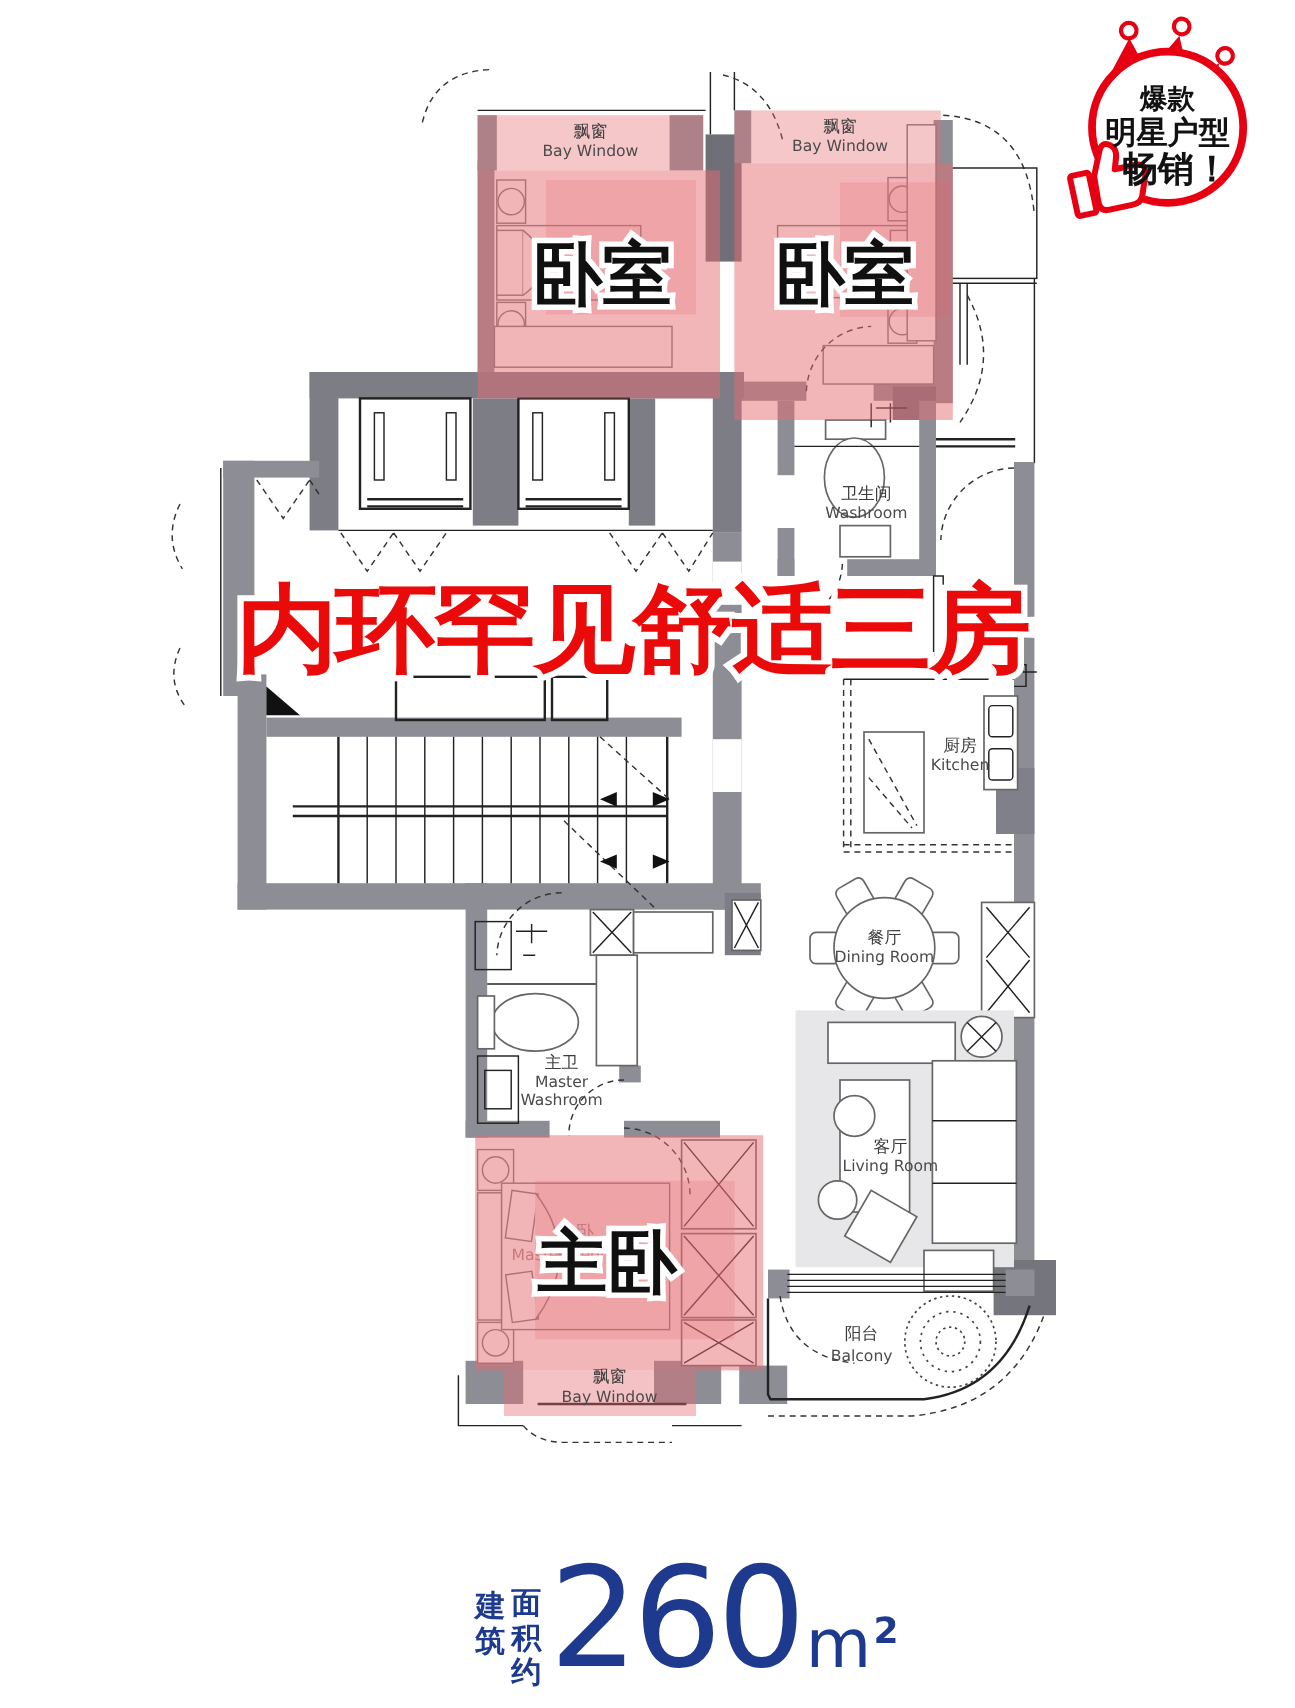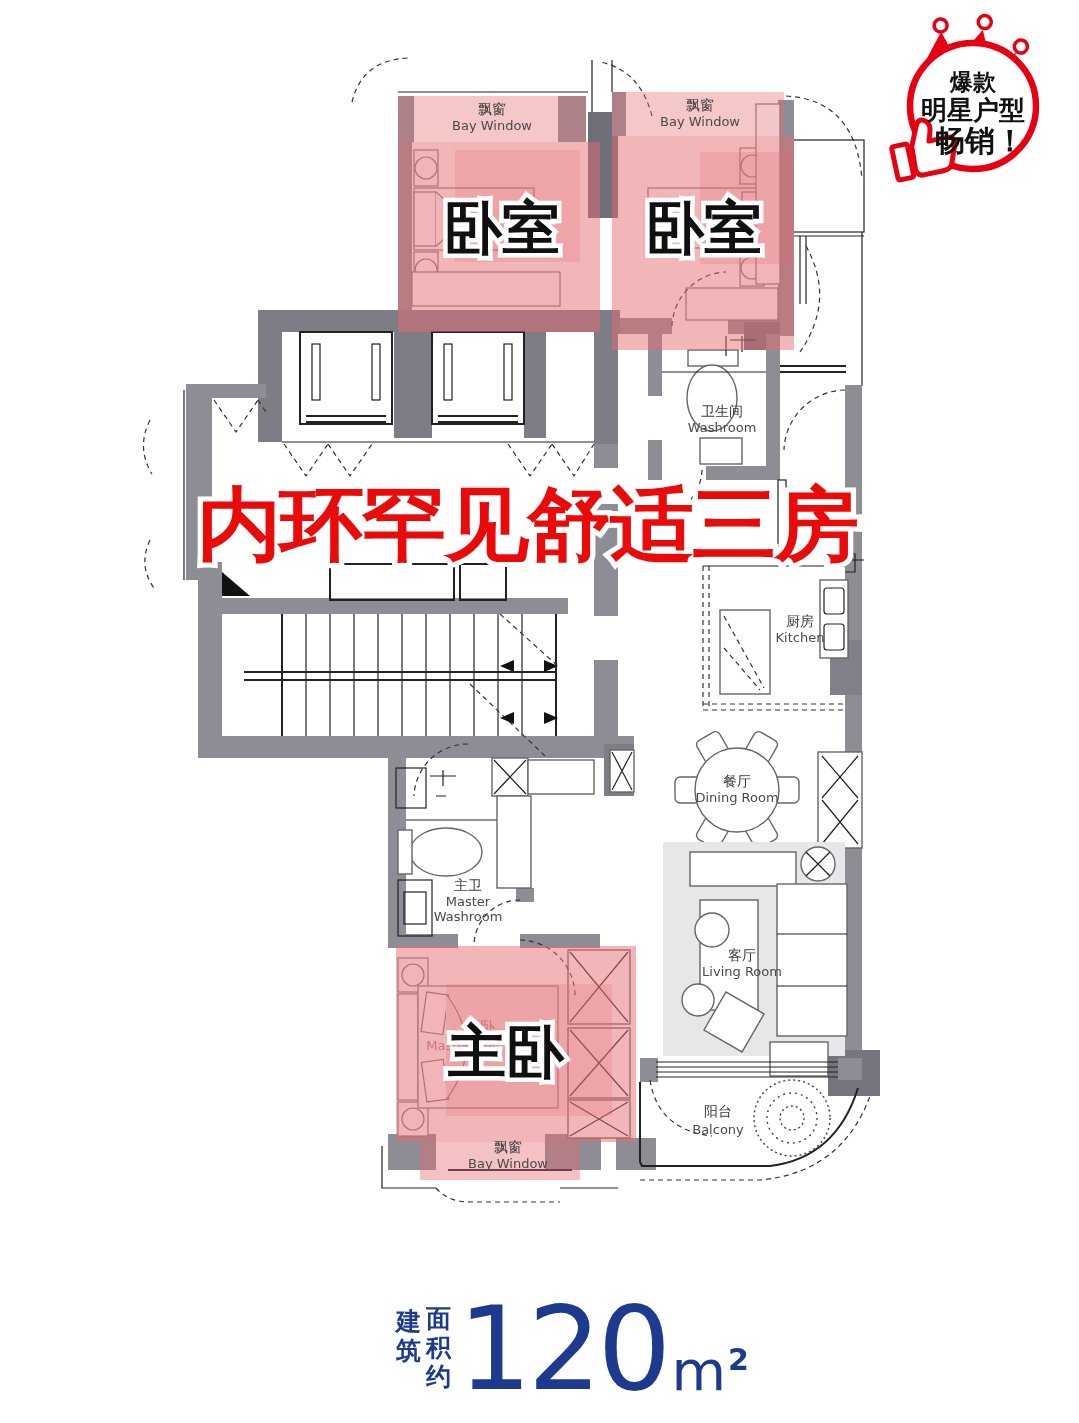--- a/index.html
+++ b/index.html
@@ -2,21 +2,21 @@
 <html><head>
 <meta charset="utf-8">
 <style>
   html,body{margin:0;padding:0;background:#fff;}
   .canvas{position:relative;width:1079px;height:1423px;background:#fff;overflow:hidden;
           font-family:"DejaVu Sans","Liberation Sans",sans-serif;}
   .plan-svg{position:absolute;left:0;top:0;}
   
   .area-block{position:absolute;left:395px;top:1296px;display:flex;align-items:flex-start;
               color:#1e3a8f;}
-  .area-prefix{display:flex;gap:3px;margin-top:9px;}
+  .area-prefix{display:flex;gap:3px;margin-top:26px;}
   .area-col{width:27px;font-size:25px;line-height:1.15;font-weight:600;word-break:break-all;
             text-align:center;}
   .area-col.c1{margin-top:3px;}
   .area-value{font-size:116px;line-height:0.92;font-weight:500;letter-spacing:-4px;margin-left:6px;}
   .area-unit{font-size:56px;font-weight:500;margin-top:42px;margin-left:4px;}
   .area-sup{font-size:30px;font-weight:600;vertical-align:20px;margin-left:2px;}
   svg text{font-family:"DejaVu Sans","Liberation Sans",sans-serif;}
   .lbl-cn{font-size:14px;fill:#3c3c3c;}
   .lbl-en{font-size:13px;fill:#4a4a4a;}
   .lbl-big{font-size:58px;font-weight:900;fill:#101010;stroke:#ffffff;stroke-width:9px;paint-order:stroke;}
@@ -379,16 +379,16 @@
     <text class="badge-t" x="973" y="119" font-size="26">明星户型</text>
     <text class="badge-t" x="980" y="151" font-size="30">畅销！</text>
   </g>
 </svg>
 
   <div class="area-block">
     <div class="area-prefix">
       <div class="area-col c1">建筑</div>
       <div class="area-col">面积约</div>
     </div>
-    <div class="area-value">120</div>
+    <div class="area-value">260</div>
     <div class="area-unit"><span>m</span><span class="area-sup">2</span></div>
   </div>
 </div>
 
 </body></html>

